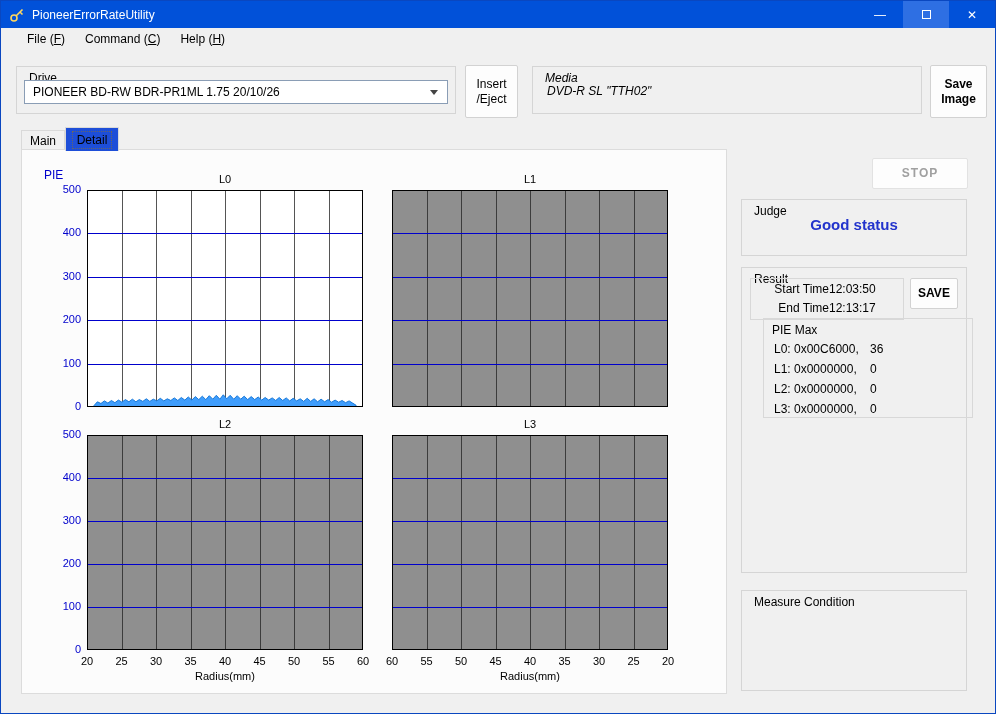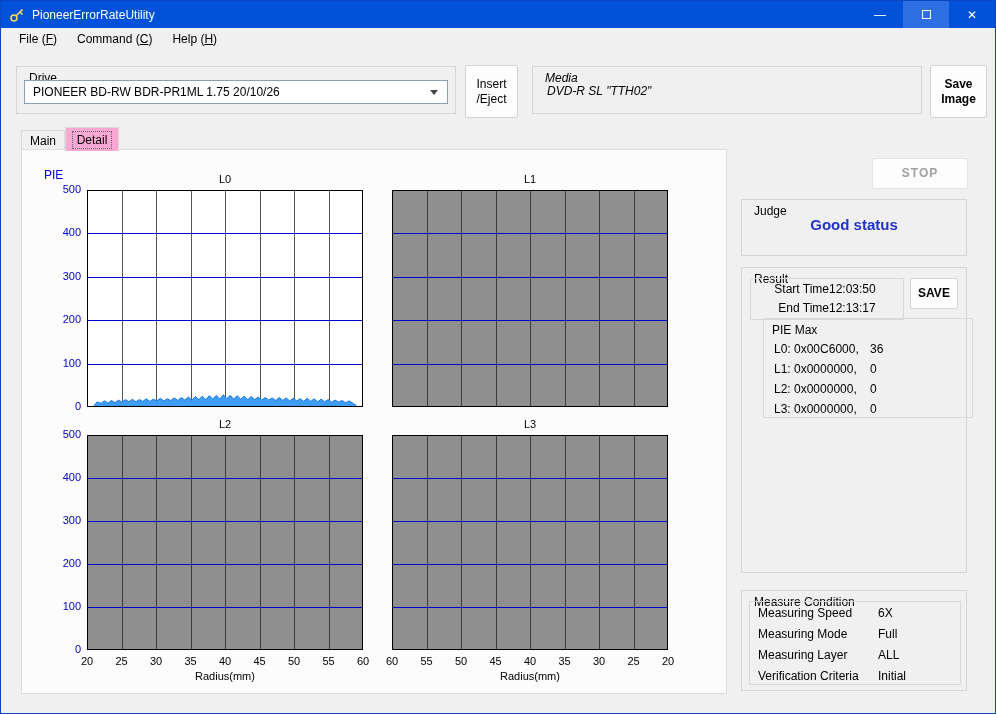--- a/index.html
+++ b/index.html
@@ -13,21 +13,21 @@
     display:flex; align-items:center; color:#fff; }
   .app-icon { width:16px; height:16px; margin-left:8px; display:flex; align-items:center; }
   .title-text { margin-left:7px; font-size:12px; }
   .win-controls { margin-left:auto; display:flex; height:100%; }
   .win-btn { width:46px; height:100%; display:flex; align-items:center; justify-content:center;
     color:#fff; font-size:12px; }
   .win-btn.maximize { background:#2e6fe3; }
   .max-glyph { width:9px; height:9px; border:1px solid #fff; display:block; }
   
   .menubar { position:absolute; left:0; top:27px; right:0; height:23px; background:#f0f0f0;
-    display:flex; align-items:center; padding-left:8px; border-bottom:1px solid #f0f0f0; }
+    display:flex; align-items:center; padding-left:16px; border-bottom:1px solid #f0f0f0; }
   .menu-item { padding:3px 10px; font-size:12px; }
   .menu-item u { text-decoration:underline; }
   
   .groupbox { position:absolute; border:1px solid #d5d5d5; }
   .gb-label { position:absolute; top:-8px; left:8px; background:#f0f0f0; padding:0 4px;
     font-size:12px; white-space:nowrap;margin-top:12px; }
   .inset { position:absolute; border:1px solid #d8d8d8; }
   
   .btn { position:absolute; background:#fdfdfd; border:1px solid #d2d2d2; border-radius:2px;
     display:flex; flex-direction:column; align-items:center; justify-content:center;
@@ -36,21 +36,21 @@
   .btn.disabled { color:#a0a0a0; border-color:#e2e2e2; letter-spacing:1px; }
   
   .combo { position:absolute; background:#fff; border:1px solid #8a9db5; display:flex;
     align-items:center; padding:0 24px 0 8px; font-size:12px; white-space:nowrap; }
   .combo-arrow { position:absolute; right:9px; top:9px; width:0; height:0;
     border-left:4px solid transparent; border-right:4px solid transparent;
     border-top:5px solid #444; }
   
   .tab { position:absolute; border:1px solid #d9d9d9; border-bottom:none; background:#f0f0f0;
     display:flex; align-items:center; justify-content:center; font-size:12px; }
-  .tab.active { background:#f9a8d4; z-index:3; }
+  .tab.active { background:#1d4ed8; z-index:3; }
   .tab.active .tab-label { outline:1px dotted #666; padding:1px 4px; }
   .tab-pane { position:absolute; left:20px; top:148px; width:706px; height:545px;
     background:#fcfcfc; border:1px solid #dcdcdc; z-index:1; }
   
   .chart-title { position:absolute; font-size:11px; text-align:center; color:#000; }
   .ytick { position:absolute; font-size:11px; color:#0000cc; text-align:right; }
   .xtick { position:absolute; font-size:11px; color:#000; text-align:center; }
   .xlabel { position:absolute; font-size:11px; color:#000; text-align:center; }
   .pie-label { position:absolute; left:22px; top:18px; color:#0000cc; font-size:12px; }
   
@@ -270,33 +270,15 @@
       </div>
       <div class="pm-row">
         <span class="lbl">L3: 0x0000000,</span>
           <span>0</span>
       </div>
     </div>
   </div>
 
   <div class="groupbox" style="left:740px; top:589px; width:226px; height:101px;">
     <span class="gb-label">Measure Condition</span>
-    <div class="inset" style="left:7px; top:10px; width:212px; height:84px;">
-      <div class="mc-row">
-        <span class="lbl">Measuring Speed</span>
-          <span>6X</span>
-      </div>
-      <div class="mc-row">
-        <span class="lbl">Measuring Mode</span>
-          <span>Full</span>
-      </div>
-      <div class="mc-row">
-        <span class="lbl">Measuring Layer</span>
-          <span>ALL</span>
-      </div>
-      <div class="mc-row">
-        <span class="lbl">Verification Criteria</span>
-          <span>Initial</span>
-      </div>
-    </div>
   </div>
 
 </div>
 
 </body></html>

